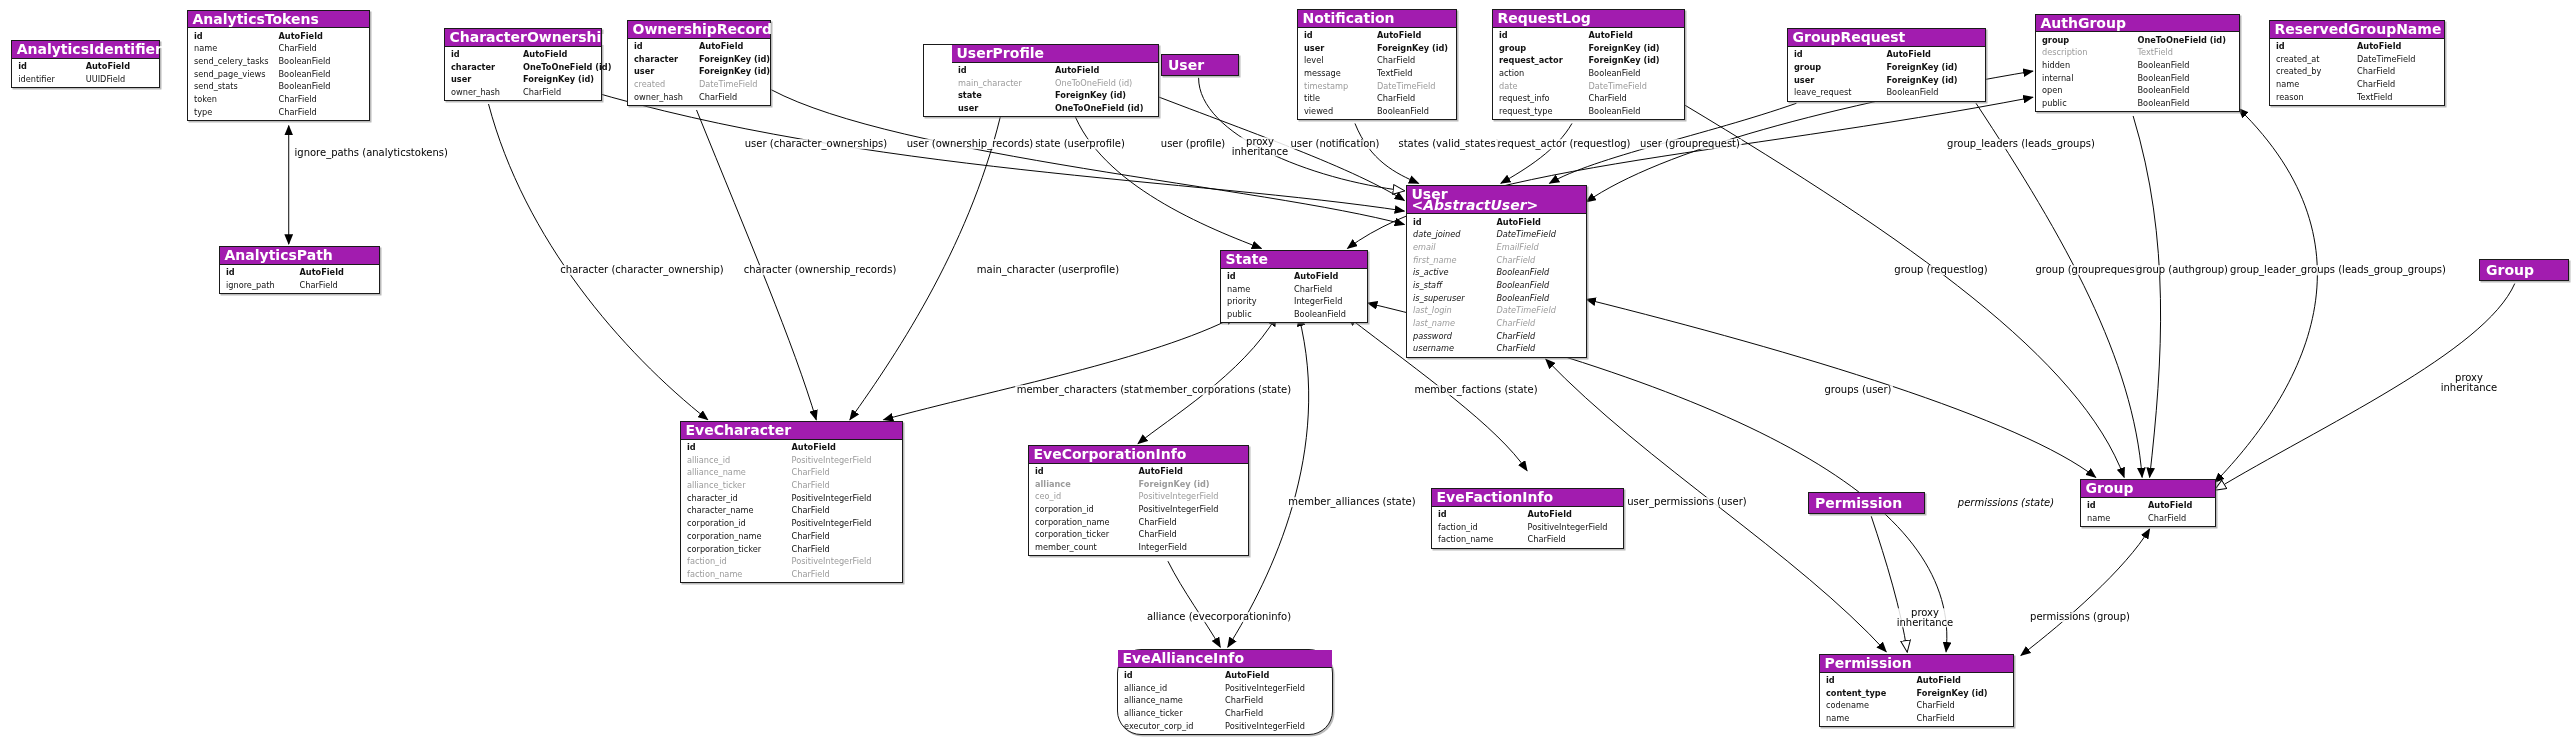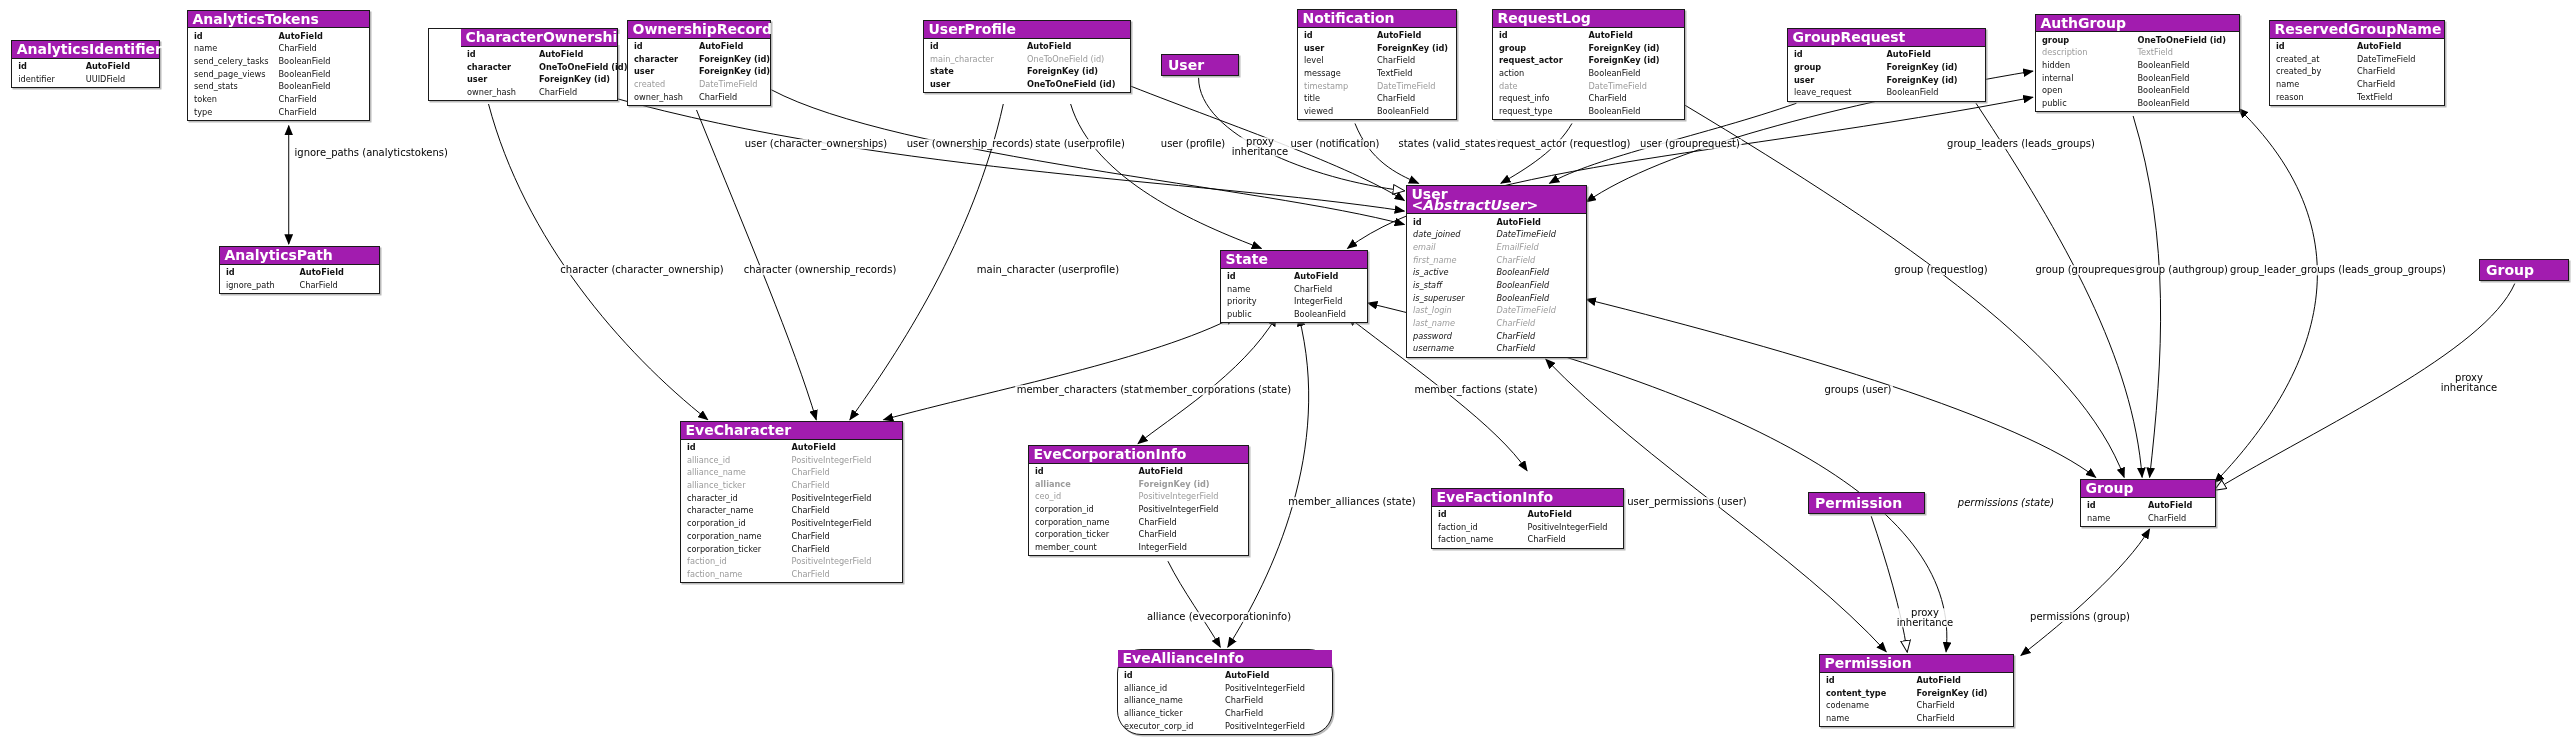--- a/index.html
+++ b/index.html
@@ -111,21 +111,21 @@
           <div class="row ">
             <span class="fname">token</span>
             <span class="ftype">CharField</span>
           </div>
           <div class="row ">
             <span class="fname">type</span>
             <span class="ftype">CharField</span>
           </div>
         </div>
       </div>
-      <div class="entity" style="left: 428px; top: 28px; width: 156px; padding-left: 32px;">
+      <div class="entity" style="left: 444px; top: 28px; width: 156px;">
         <div class="hdr">CharacterOwnership</div>
         <div class="rows">
           <div class="row bold">
             <span class="fname">id</span>
             <span class="ftype">AutoField</span>
           </div>
           <div class="row bold">
             <span class="fname">character</span>
             <span class="ftype">OneToOneField (id)</span>
           </div>
@@ -157,21 +157,21 @@
           <div class="row muted">
             <span class="fname">created</span>
             <span class="ftype">DateTimeField</span>
           </div>
           <div class="row ">
             <span class="fname">owner_hash</span>
             <span class="ftype">CharField</span>
           </div>
         </div>
       </div>
-      <div class="entity" style="left: 923px; top: 20px; width: 206px;">
+      <div class="entity" style="left: 923px; top: 44px; width: 206px; padding-left: 28px;">
         <div class="hdr">UserProfile</div>
         <div class="rows">
           <div class="row bold">
             <span class="fname">id</span>
             <span class="ftype">AutoField</span>
           </div>
           <div class="row muted">
             <span class="fname">main_character</span>
             <span class="ftype">OneToOneField (id)</span>
           </div>

